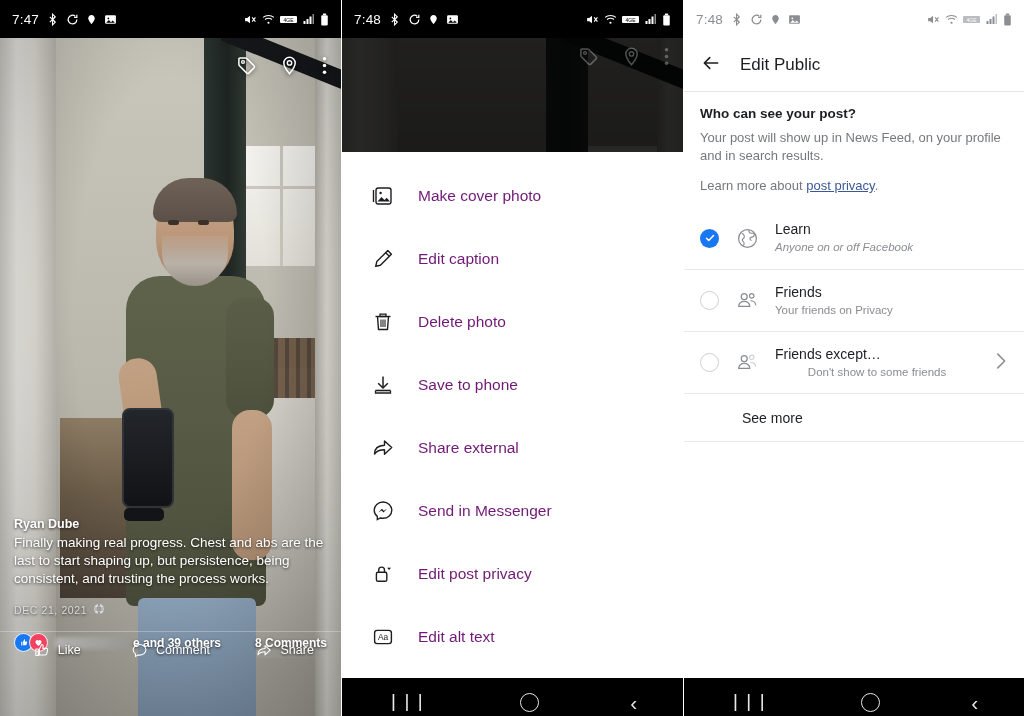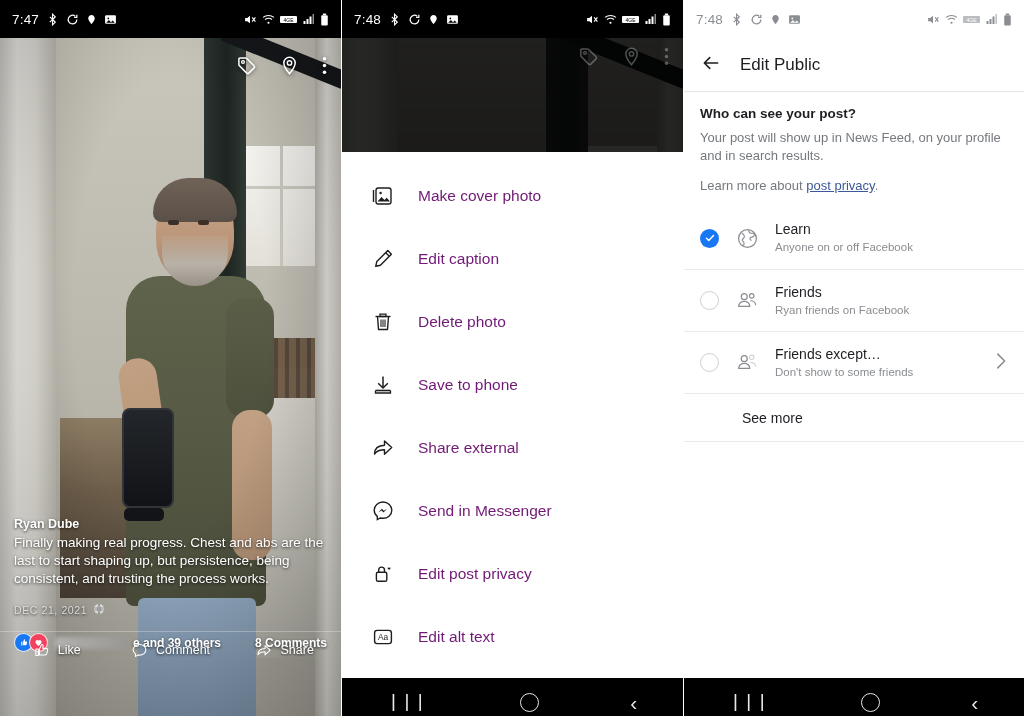--- a/index.html
+++ b/index.html
@@ -606,53 +606,53 @@
             </span>
           <span class="opt-ico">
               <svg width="23" height="23" viewBox="0 0 24 24">
                 <circle cx="12" cy="12" r="9.3" fill="none" stroke="#8a8d91" stroke-width="1.3"></circle>
                 <path d="M6 6.5c2 1 3 3 2.5 4.5-.4 1.2-2 1.3-2 2.5s1.3 1.6 1.8 2.8c.4 1 0 2.2-.5 3" fill="none" stroke="#8a8d91" stroke-width="1.2"></path>
                 <path d="M13.5 3.2c-.3 1.8.6 3 2 3.3 1.4.3 2.4-.4 3.3.4 1 .9.2 2.3-.8 3-1 .8-2.6.6-3.3 1.7-.6 1 .3 2 1.6 2.4" fill="none" stroke="#8a8d91" stroke-width="1.2"></path>
               </svg>
             </span>
           <span class="opt-txt">
             <span class="opt-t" style="display:block;">Learn</span>
-            <span class="opt-s" style="display:block;">Anyone on or off Facebook</span>
+            <span class="opt-s" style="display:block;font-style:italic;">Anyone on or off Facebook</span>
           </span>
         </div>
 
         <div class="opt">
           <span class="radio"></span>
           <span class="opt-ico">
               <svg width="23" height="23" viewBox="0 0 24 24">
                 <circle cx="8.6" cy="8" r="3.1" fill="none" stroke="#8a8d91" stroke-width="1.3"></circle>
                 <path d="M2.8 18.2c0-3.2 2.6-5.2 5.8-5.2s5.8 2 5.8 5.2z" fill="none" stroke="#8a8d91" stroke-width="1.3"></path>
                 <circle cx="16.4" cy="7.2" r="2.3" fill="none" stroke="#8a8d91" stroke-width="1.2"></circle>
                 <path d="M15 12.3c3 0 5.5 1.8 5.5 4.6" fill="none" stroke="#8a8d91" stroke-width="1.2"></path>
               </svg>
             </span>
           <span class="opt-txt">
             <span class="opt-t" style="display:block;">Friends</span>
-            <span class="opt-s" style="display:block;">Ryan friends on Facebook</span>
+            <span class="opt-s" style="display:block;">Your friends on Privacy</span>
           </span>
         </div>
 
         <div class="opt">
           <span class="radio"></span>
           <span class="opt-ico">
               <svg width="23" height="23" viewBox="0 0 24 24">
                 <circle cx="8.6" cy="8" r="3.1" fill="none" stroke="#8a8d91" stroke-width="1.3"></circle>
                 <path d="M2.8 18.2c0-3.2 2.6-5.2 5.8-5.2s5.8 2 5.8 5.2z" fill="none" stroke="#8a8d91" stroke-width="1.3"></path>
                 <circle cx="16.4" cy="6.6" r="2.3" fill="none" stroke="#cfd2d6" stroke-width="1.2"></circle>
                 <path d="M15 11.8c3 0 5.5 1.8 5.5 4.6" fill="none" stroke="#cfd2d6" stroke-width="1.2"></path>
               </svg>
             </span>
           <span class="opt-txt">
             <span class="opt-t" style="display:block;">Friends except…</span>
-            <span class="opt-s" style="display:block;">Don't show to some friends</span>
+            <span class="opt-s" style="display:block;text-align:center;">Don't show to some friends</span>
           </span>
           <span><svg width="14" height="22" viewBox="0 0 14 24">
                 <path d="M3.5 4.5L11 12l-7.5 7.5" fill="none" stroke="#8a8d91" stroke-width="1.7" stroke-linecap="round" stroke-linejoin="round"></path>
               </svg></span>
         </div>
 
         <div class="seemore">See more</div>
       </div>
     </div>
 

